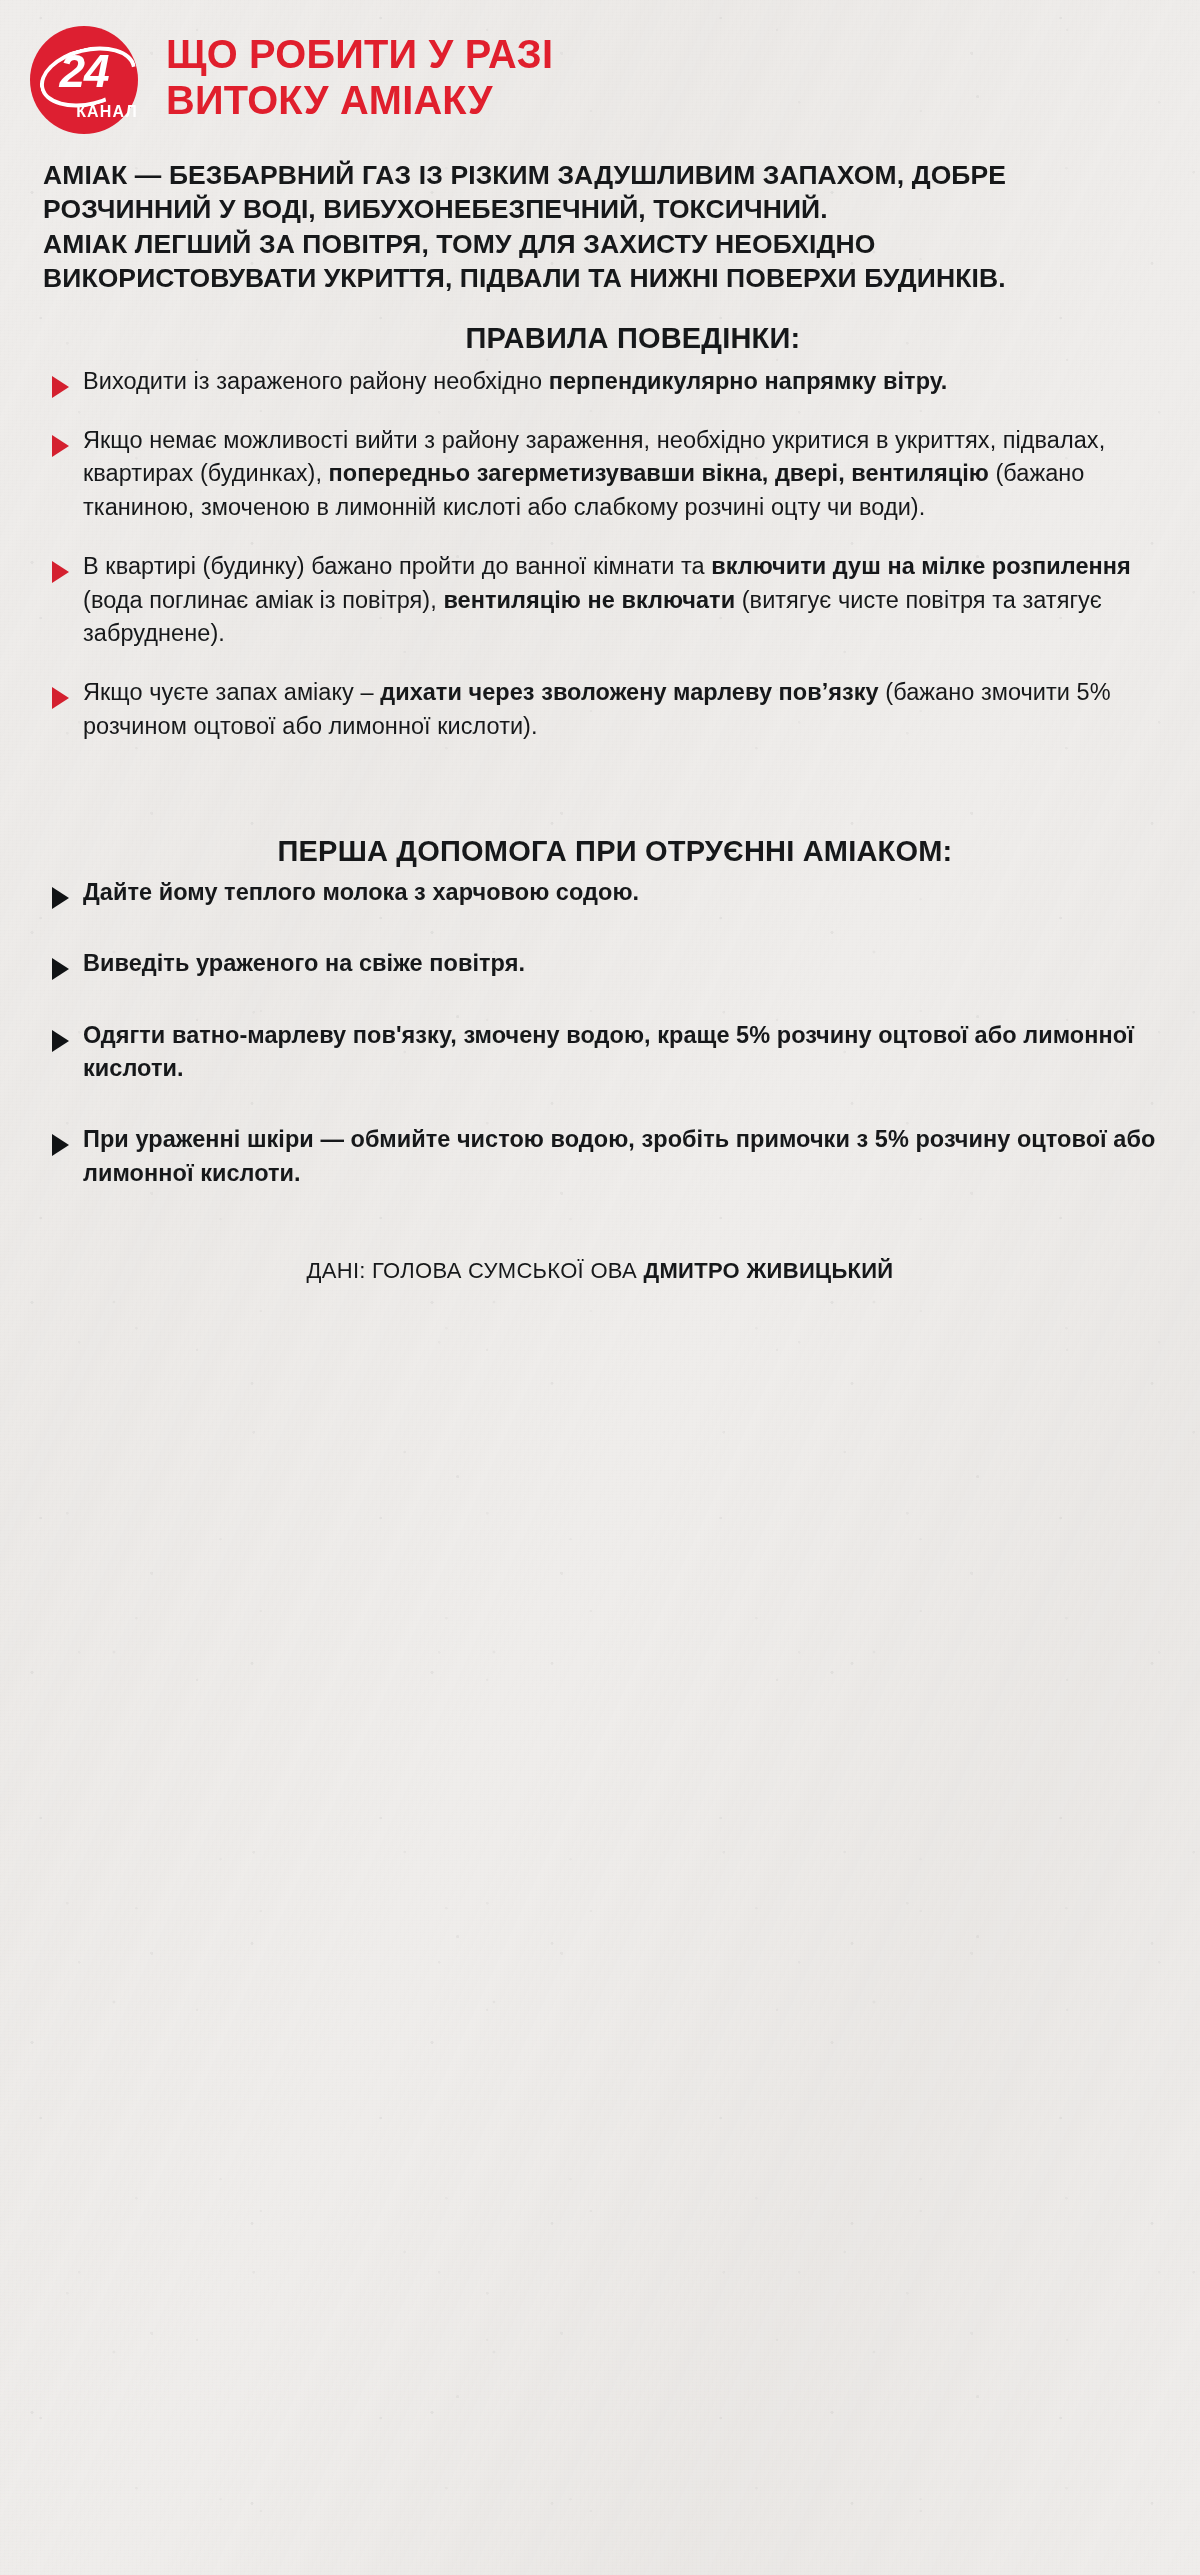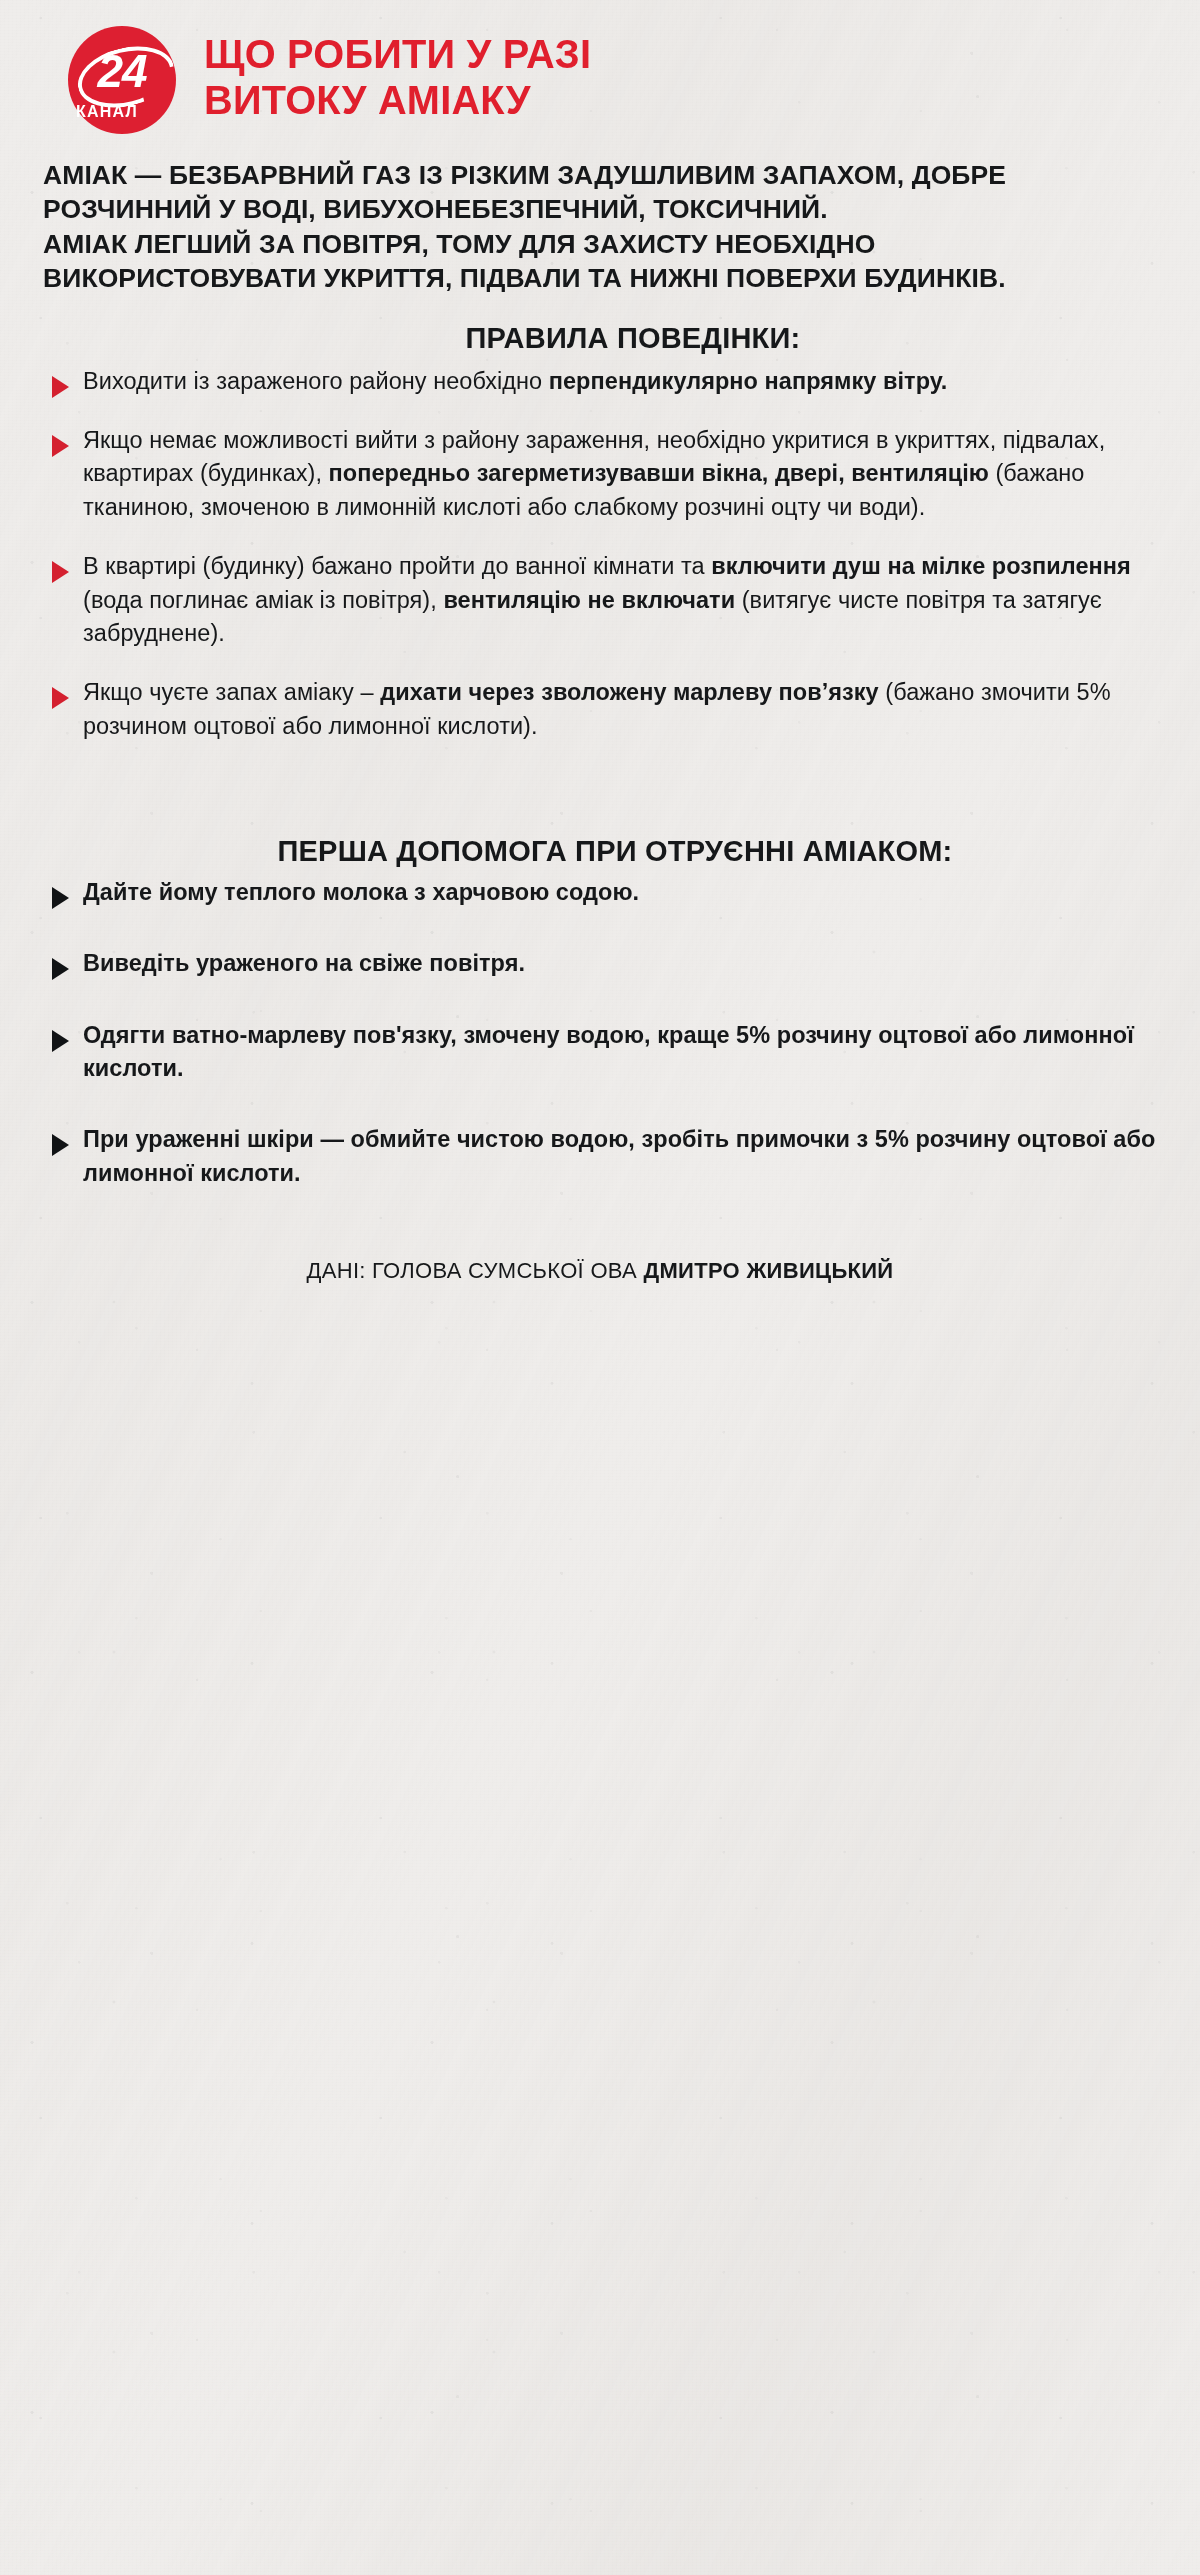--- a/index.html
+++ b/index.html
@@ -58,21 +58,21 @@
   .page {
     position: relative;
     z-index: 3;
     padding: 0;
   }
 
   
   .header {
     display: flex;
     align-items: flex-start;
-    padding: 16px 40px 0 68px;
+    padding: 16px 40px 0 30px;
     gap: 28px;
   }
   .logo {
     flex: 0 0 auto;
     width: 108px;
     height: 108px;
     border-radius: 50%;
     background: #dd1f31;
     position: relative;
     margin-top: 10px;
@@ -92,22 +92,22 @@
     text-align: center;
     color: #fff;
     font-size: 46px;
     font-weight: 700;
     font-style: italic;
     letter-spacing: -1px;
     line-height: 1;
   }
   .logo .kanal {
     position: absolute;
-    left: 8px; right: 0; bottom: 13px;
-    text-align: left;
+    left: 16px; right: 0; bottom: 13px;
+    text-align: right;
     color: #fff;
     font-size: 16px;
     font-weight: 700;
     letter-spacing: 1.2px;
   }
 
   .title {
     flex: 1 1 auto;
     color: #e01f2d;
     font-weight: 700;

